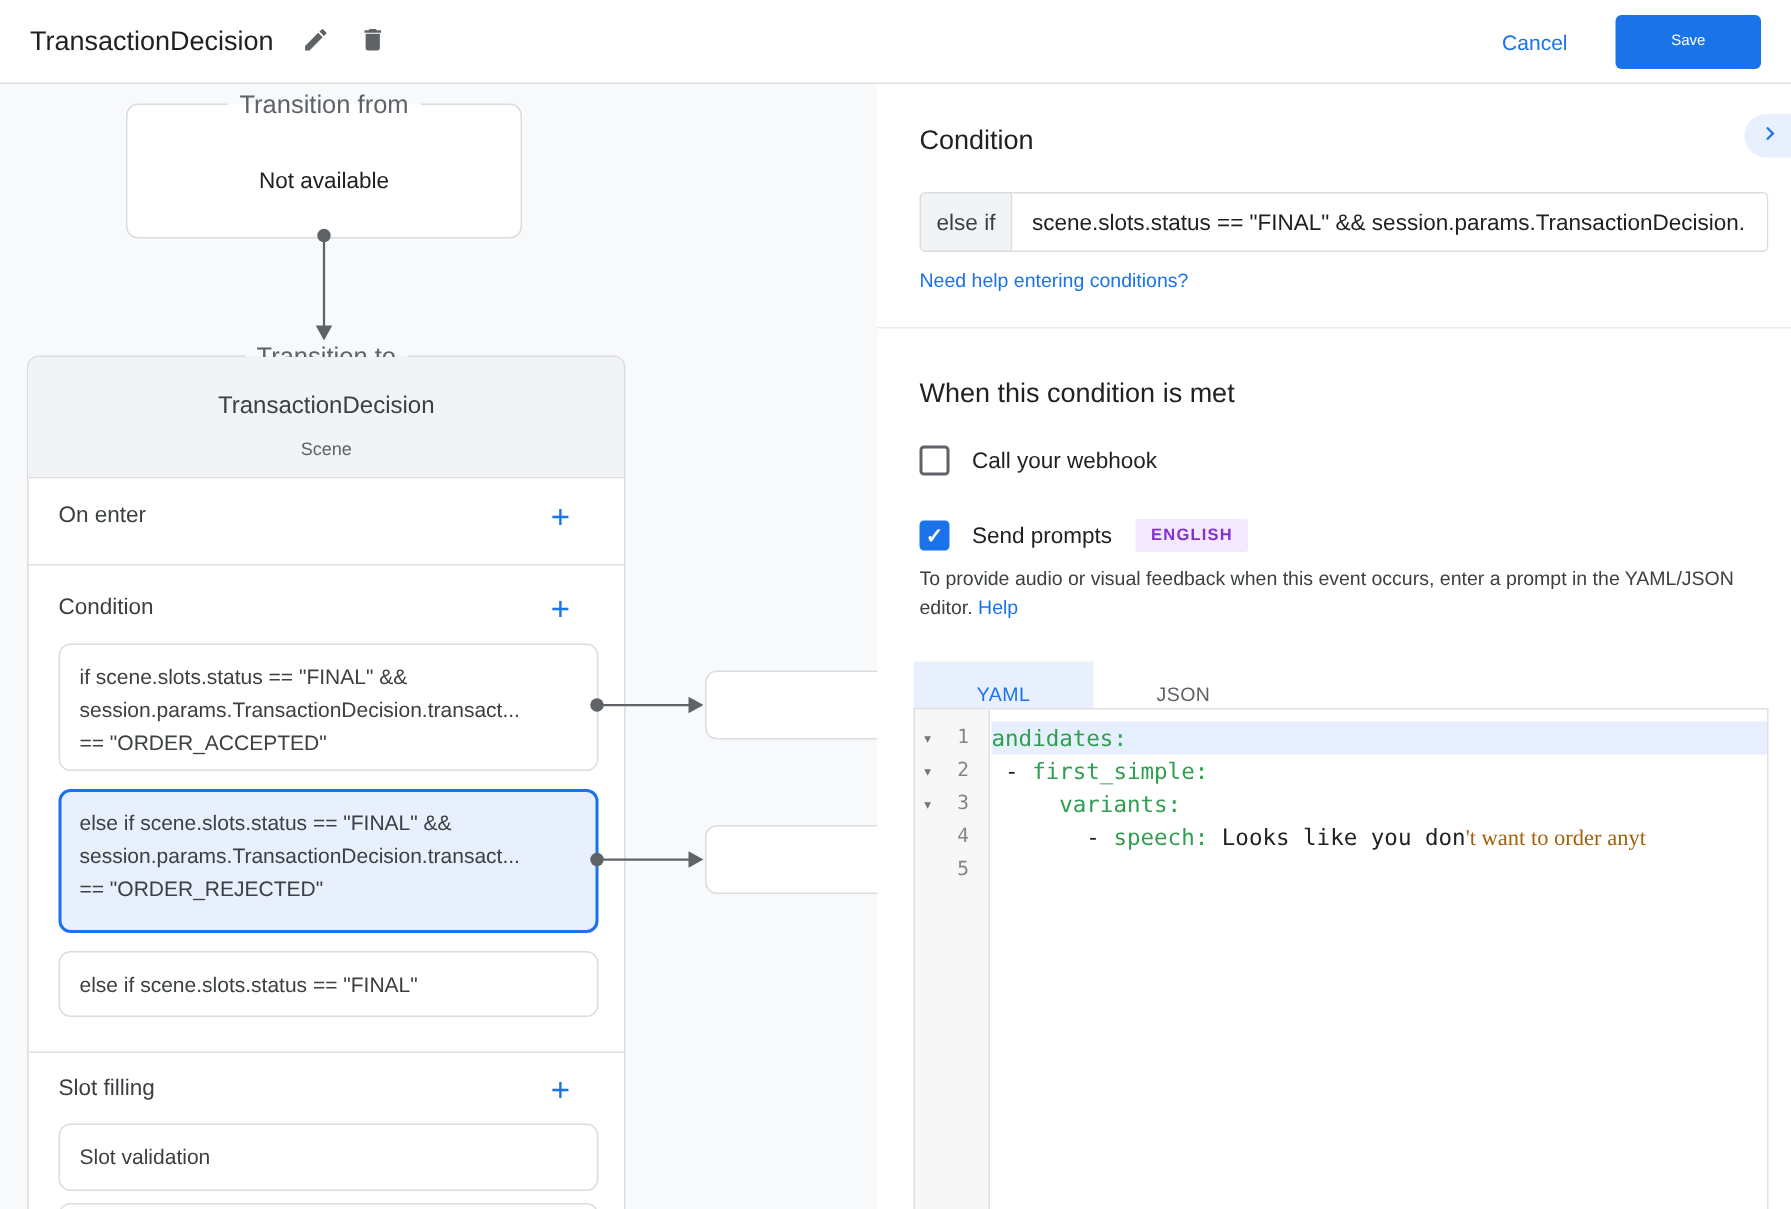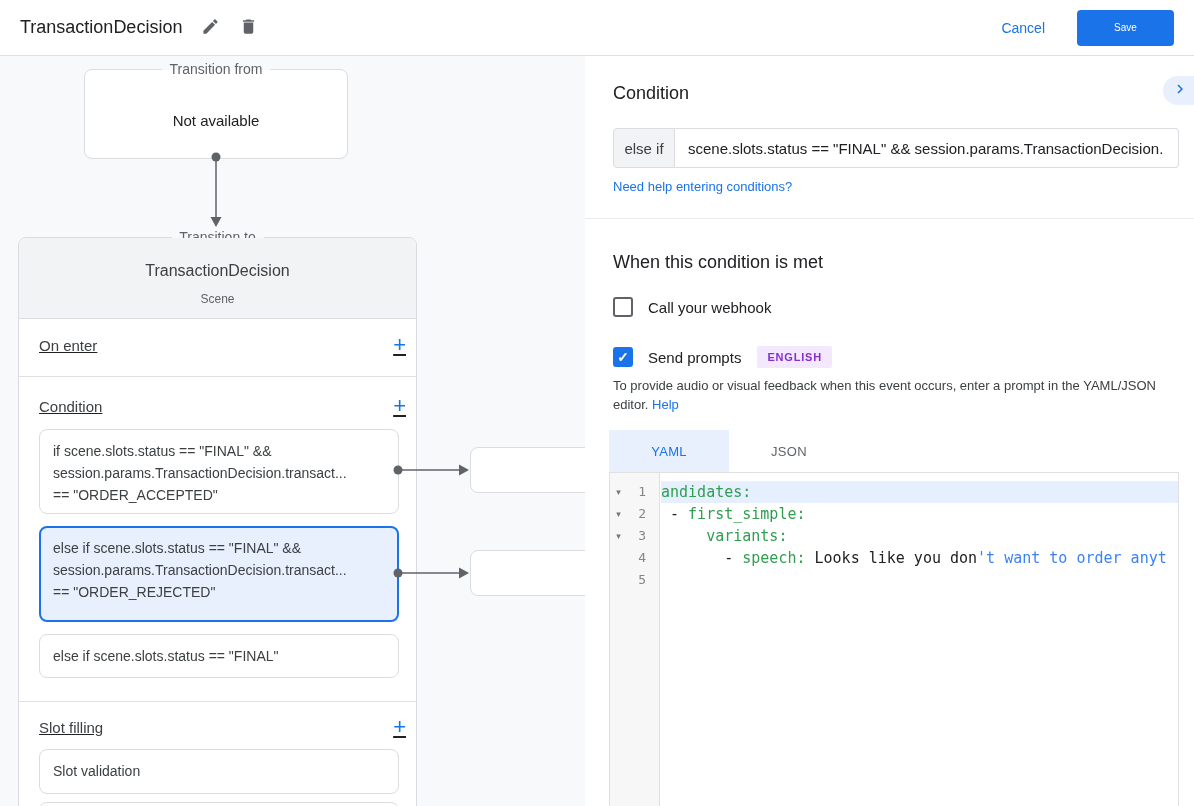--- a/index.html
+++ b/index.html
@@ -17,33 +17,33 @@
   .topbar .spacer { flex:1; }
   .cancel-btn { background:none; border:none; color:#1a73e8; font-size:14px; font-weight:500;
                 cursor:pointer; margin-right:32px; font-family:inherit; }
   .save-btn { background:#1a73e8; color:#fff; border:none; border-radius:4px; width:97px; height:36px;
               font-size:10px; font-weight:500; cursor:pointer; font-family:inherit; }
 
   
   .canvas { position:absolute; left:0; top:56px; width:585px; height:750px; background:#f8f9fa; overflow:hidden; }
   .node { position:absolute; border:1px solid #dadce0; border-radius:8px; background:#fff; }
   .node-legend { position:absolute; top:-9px; left:50%; transform:translateX(-50%);
-                 font-size:14px; line-height:17px; color:#5f6368; padding:0 8px; white-space:nowrap;
+                 font-size:17px; line-height:17px; color:#5f6368; padding:0 8px; white-space:nowrap;
                  background:linear-gradient(#f8f9fa 50%, #ffffff 50%); }
   .from-box { left:84px; top:13px; width:264px; height:90px; }
   .from-content { position:absolute; left:0; right:0; top:42px; text-align:center; font-size:15px; color:#202124; }
 
   .scene-card { left:18px; top:181px; width:399px; height:640px; }
   .scene-card .node-legend { background:linear-gradient(#f8f9fa 50%, #f1f3f4 50%); }
   .scene-header { position:absolute; left:0; top:0; width:100%; height:81px; background:#f1f3f4;
                   border-bottom:1px solid #dadce0; border-radius:8px 8px 0 0; text-align:center; }
   .scene-title { margin-top:24px; font-size:16px; color:#3c4043; }
   .scene-subtitle { margin-top:12px; font-size:12px; color:#5f6368; }
 
-  .section-label-row { position:absolute; left:20px; right:8px; display:flex; align-items:center;text-decoration:underline; }
+  .section-label-row { position:absolute; left:20px; right:34px; display:flex; align-items:flex-start; }
   .section-label { font-size:15px; color:#3c4043; flex:1; }
   .add-btn { background:none; border:none; color:#1a73e8; font-size:22px; font-weight:300; line-height:20px;
              cursor:pointer; font-family:inherit; padding:0 2px; }
   .divider-h { position:absolute; left:0; width:100%; height:1px; background:#e0e0e0; }
 
   .cond-card { position:absolute; left:20px; width:360px; background:#fff; border:1px solid #dadce0;
                border-radius:8px; padding:10px 13px; font-size:14px; line-height:22px; color:#3c4043; cursor:pointer; }
   .cond-card.selected { background:#e8f0fe; border:2px solid #1a73e8; padding:9px 12px; }
 
   .target-box { position:absolute; left:470px; width:135px; height:46px; background:#fff;
@@ -70,36 +70,36 @@
   .cb { width:20px; height:20px; border:2px solid #5f6368; border-radius:3px; background:#fff;
         cursor:pointer; flex:none; display:flex; align-items:center; justify-content:center; }
   .cb.checked { background:#1a73e8; border-color:#1a73e8; color:#fff; font-size:14px; font-weight:bold; }
   .cb-label { margin-left:15px; font-size:15px; font-weight:500; color:#202124; }
   .lang-badge { margin-left:16px; background:#f3e8fd; color:#8430ce; font-size:11px; font-weight:700;
                 letter-spacing:.8px; padding:5px 10px; border-radius:2px; }
   .desc { position:absolute; left:28px; top:320px; width:564px; font-size:13px; line-height:19px; color:#3c4043; }
 
   .tabs { position:absolute; left:24px; top:374px; display:flex; }
   .tab { width:120px; height:43px; display:flex; align-items:center; justify-content:center;
-         font-size:13px; font-weight:500; letter-spacing:.3px; color:#5f6368; cursor:pointer; }
+         font-size:13px; font-weight:500; letter-spacing:.3px; color:#5f6368; cursor:pointer;margin-top:11px; }
   .tab.active { background:#e8f0fe; color:#1a73e8; }
 
   .editor { position:absolute; left:24px; top:416px; width:570px; height:340px; border:1px solid #e0e0e0;
             background:#fff; overflow:hidden; }
   .gutter-bg { position:absolute; left:0; top:0; bottom:0; width:50px; background:#f7f7f7; border-right:1px solid #e0e0e0; }
   .code-rows { position:relative; padding-top:8px; }
   .crow { display:flex; height:22px; align-items:stretch; }
   .fold { width:17px; text-align:center; font-size:9px; line-height:22px; color:#757575; cursor:pointer; }
   .lnum { width:26px; text-align:right; padding-right:7px; font-family:"DejaVu Sans Mono", monospace;
           font-size:13px; line-height:22px; color:#80868b; }
   .cline { flex:1; margin-left:8px; padding-left:0; white-space:pre; font-family:"DejaVu Sans Mono", monospace;
            font-size:15px; line-height:22px; color:#202124; overflow:hidden; }
   .crow.hl .cline { background:#e5effd; margin-left:8px; }
   .tok-key { color:#2f9e4f; }
-  .tok-str { color:#3b82f6; }
+  .tok-str { color:#a16207;font-family:Liberation Serif, serif; }
 </style>
 </head>
 <body>
 
 <div id="app">
 
   <div class="topbar">
     <span class="page-title">TransactionDecision</span>
     <button class="icon-btn" style="margin-left:14px">
       <span><svg width="19" height="19" viewBox="0 0 24 24">

